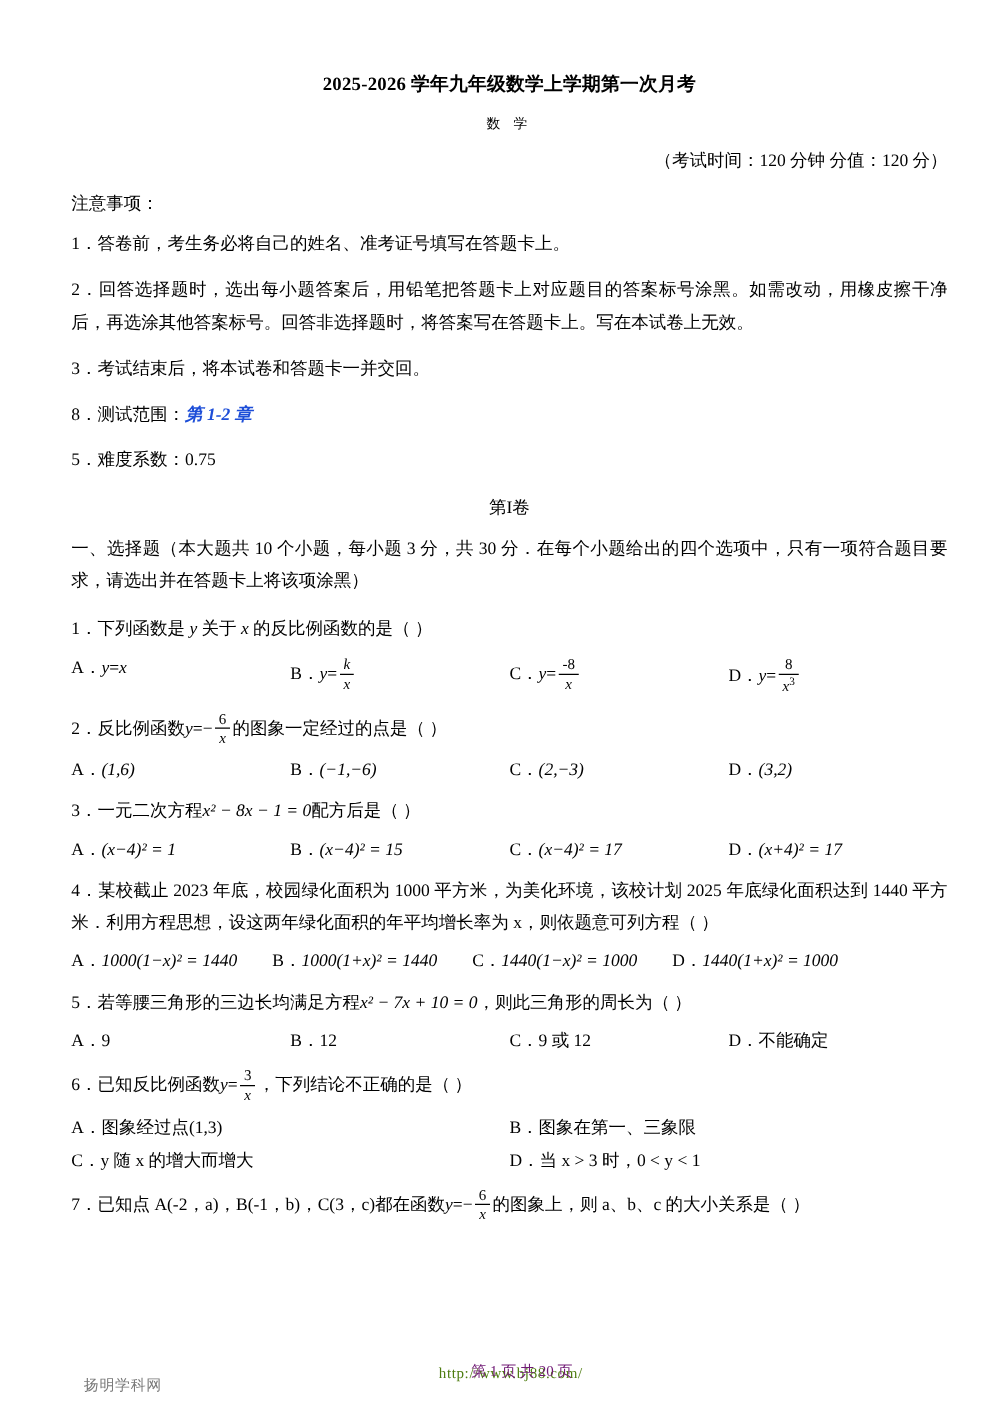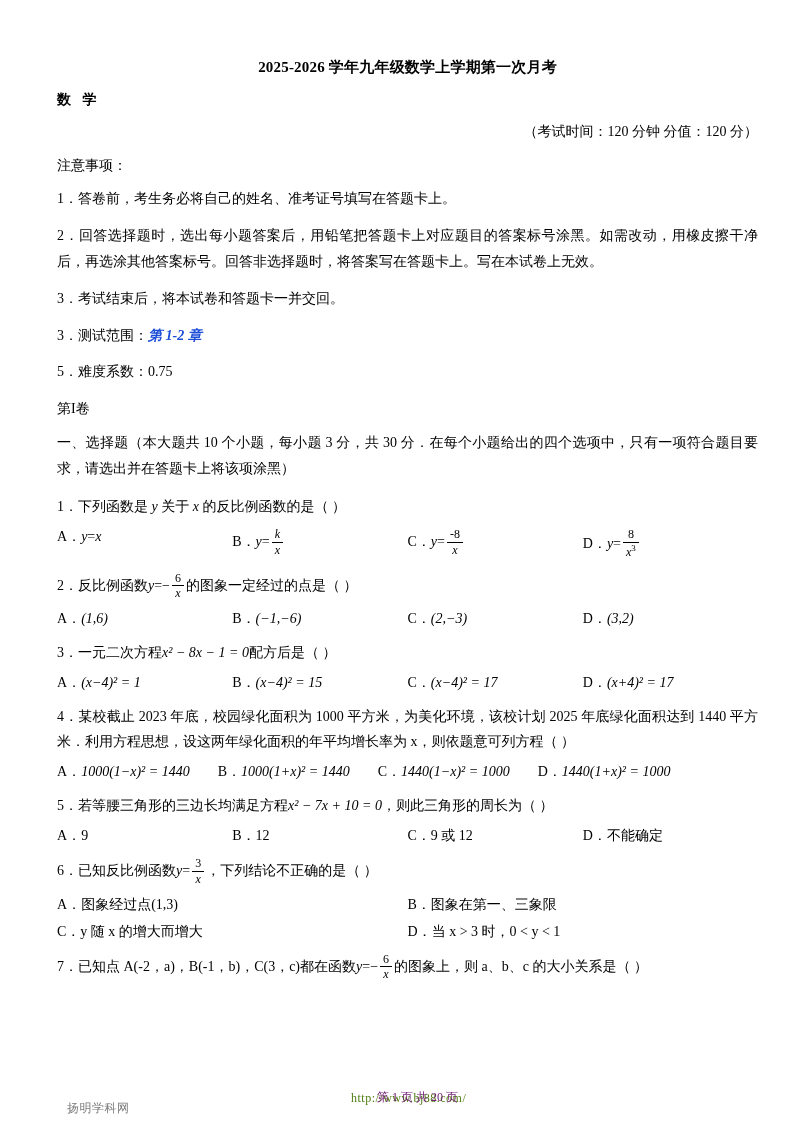--- a/index.html
+++ b/index.html
@@ -24,23 +24,23 @@
     margin-left: 21px;
   }
   .title {
     text-align: center;
     font-size: 15px;
     font-weight: bold;
     letter-spacing: 0.2px;
     margin-top: 10px;
   }
   .subject {
-    text-align: left;
-    font-size: 14px;
-    font-weight: bold;
+    text-align: center;
+    font-size: 11px;
+    font-weight: normal;
     letter-spacing: 4px;
     margin-top: 14px;
   }
   .exam-info {
     text-align: right;
     font-size: 14px;
     margin-top: 14px;
   }
   .notice-title {
     font-size: 14px;
@@ -51,20 +51,21 @@
     margin-top: 11px;
     line-height: 1.85;
     text-align: justify;
   }
   .red-bold {
     color: #1d4ed8;
     font-weight: bold;
     font-style: italic;
   }
   .section-label {
+    text-align: center;
     font-size: 14px;
     margin-top: 15px;
   }
   .q-head {
     font-size: 14px;
     margin-top: 12px;
     line-height: 1.85;
     text-align: justify;
   }
   .q {
@@ -142,21 +143,21 @@
 
   <div class="exam-info">（考试时间：120 分钟    分值：120 分）</div>
 
   <div class="notice-title">注意事项：</div>
 
   <div class="note">1．答卷前，考生务必将自己的姓名、准考证号填写在答题卡上。</div>
   <div class="note">2．回答选择题时，选出每小题答案后，用铅笔把答题卡上对应题目的答案标号涂黑。如需改动，用橡皮擦干净后，再选涂其他答案标号。回答非选择题时，将答案写在答题卡上。写在本试卷上无效。</div>
   <div class="note">3．考试结束后，将本试卷和答题卡一并交回。</div>
 
   <div class="note">
-    <span>3．测试范围：</span><span class="red-bold">第 1-2 章</span>
+    <span>8．测试范围：</span><span class="red-bold">第 1-2 章</span>
   </div>
 
   <div class="note">5．难度系数：0.75</div>
 
   <div class="section-label">第I卷</div>
 
   <div class="q-head">一、选择题（本大题共 10 个小题，每小题 3 分，共 30 分．在每个小题给出的四个选项中，只有一项符合题目要求，请选出并在答题卡上将该项涂黑）</div>
 
   <div class="q">
     <span>1．</span><span>下列函数是 </span><span class="mi">y</span><span> 关于 </span><span class="mi">x</span><span> 的反比例函数的是（        ）</span>

